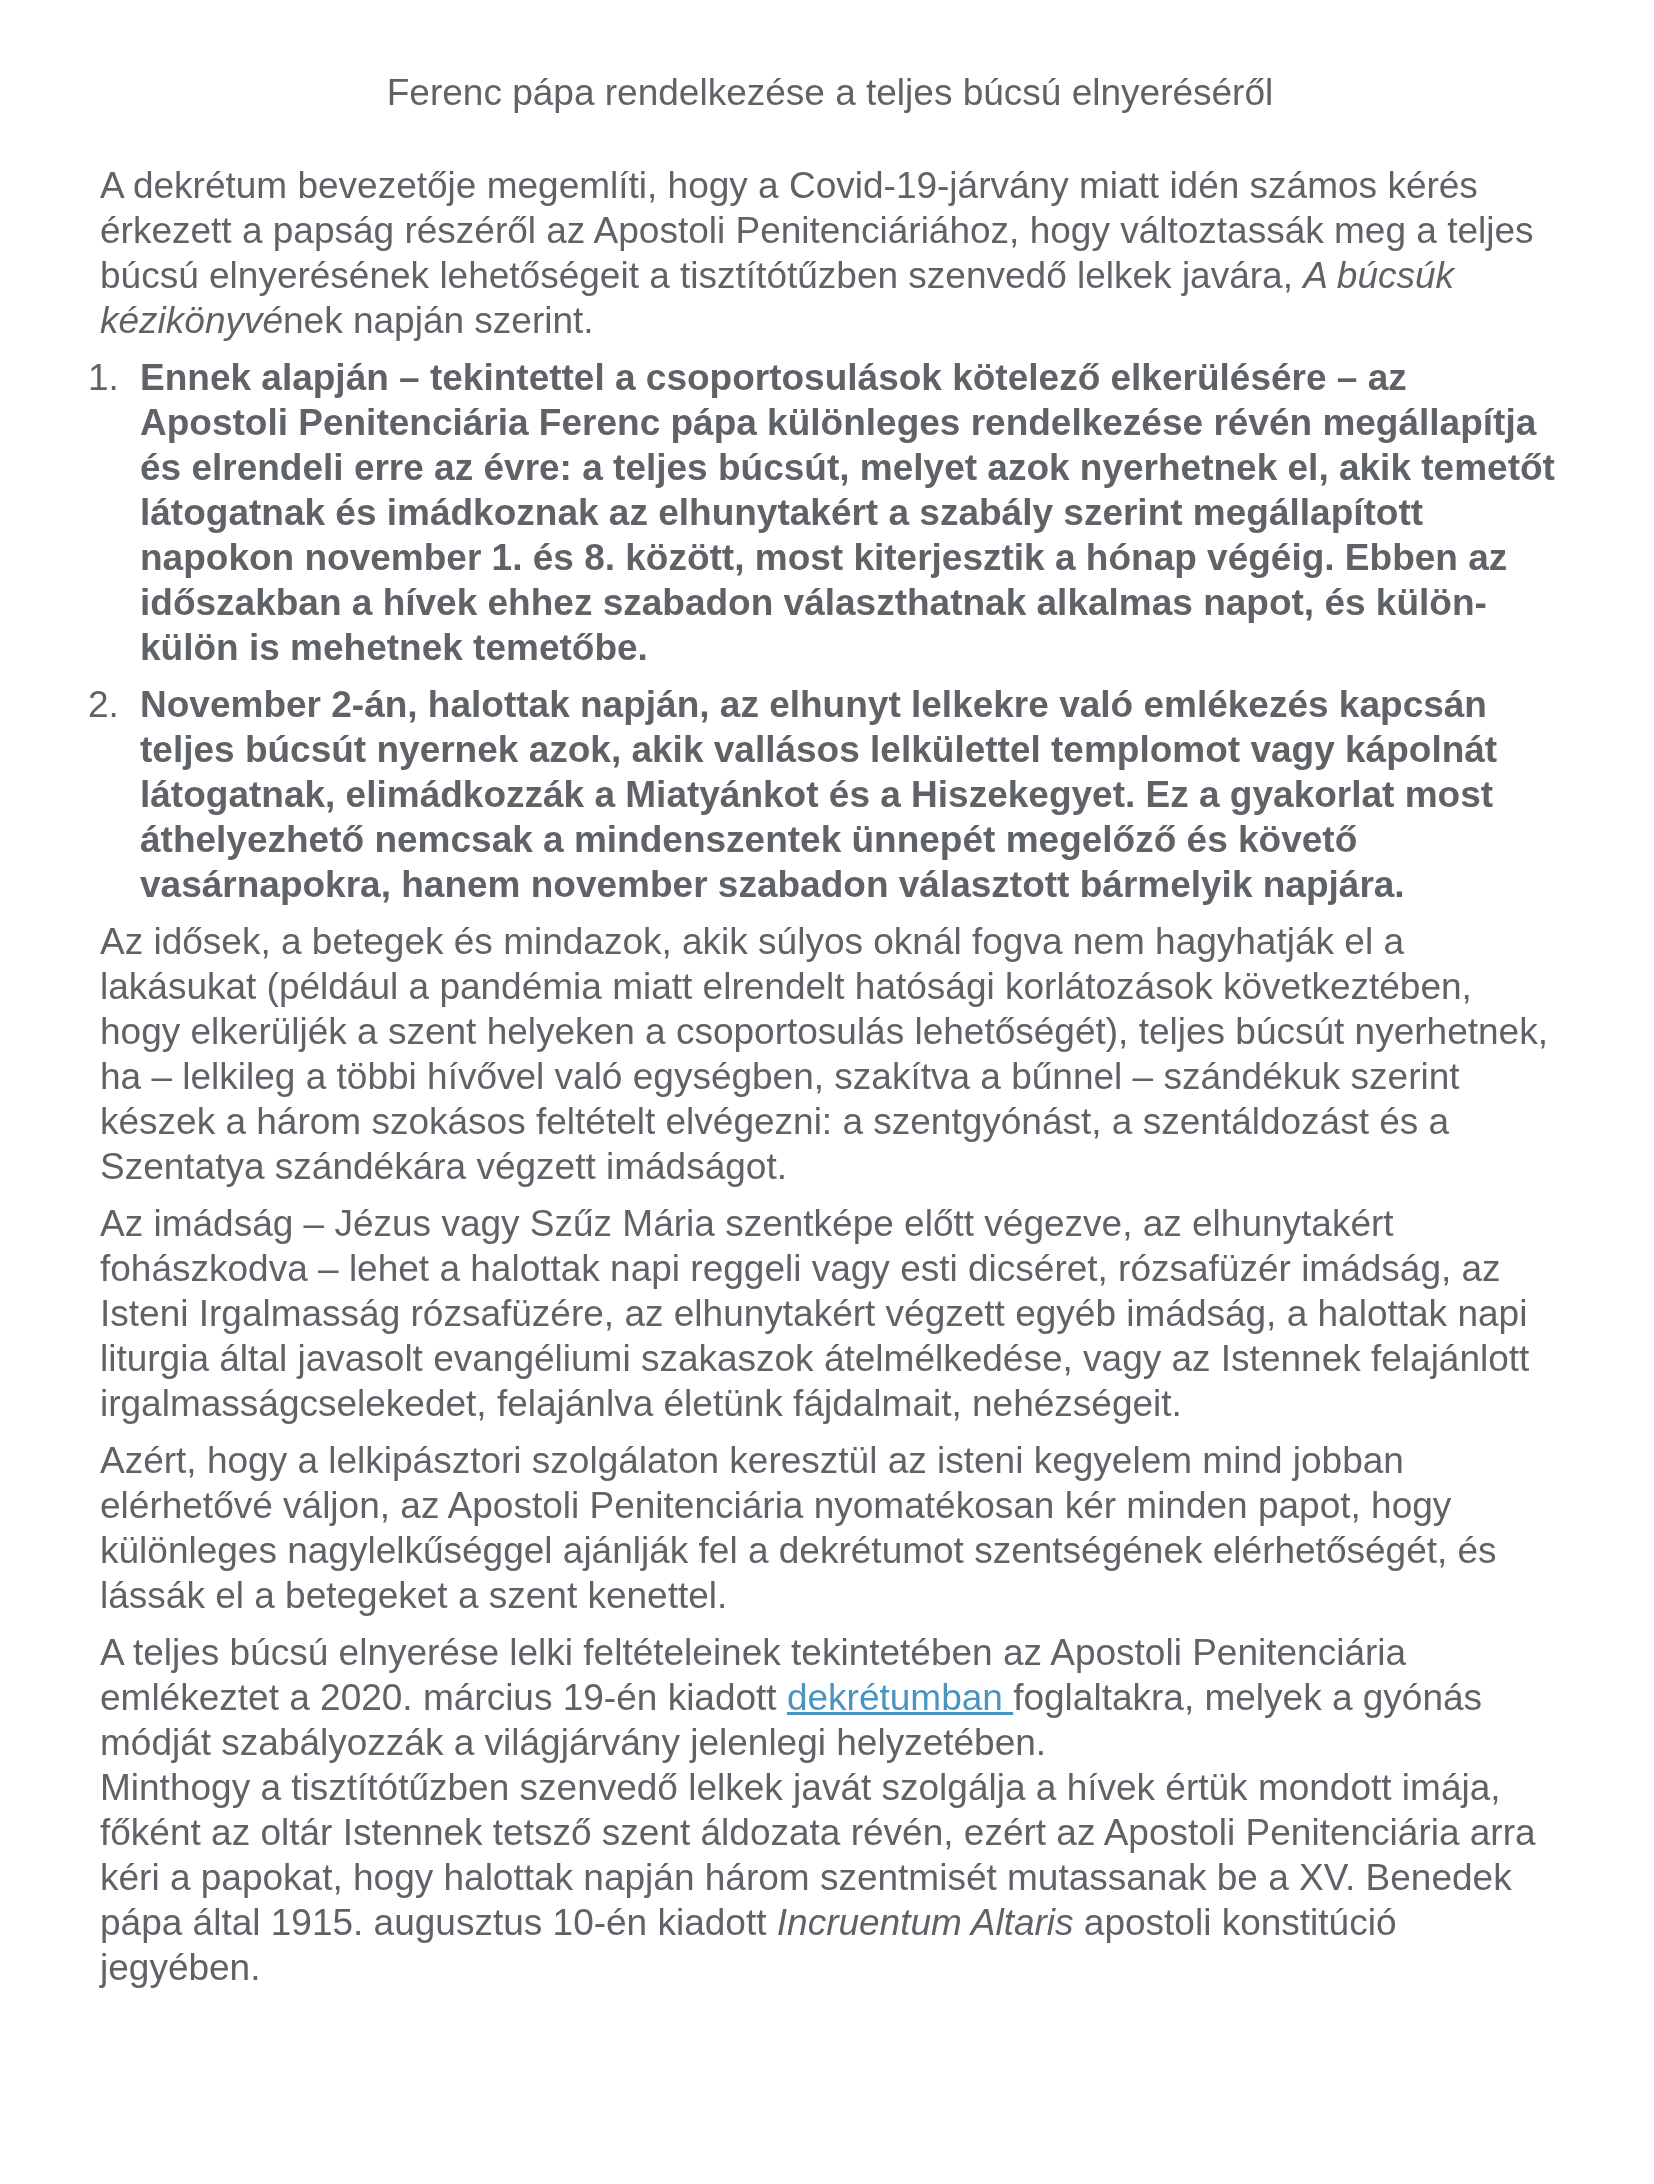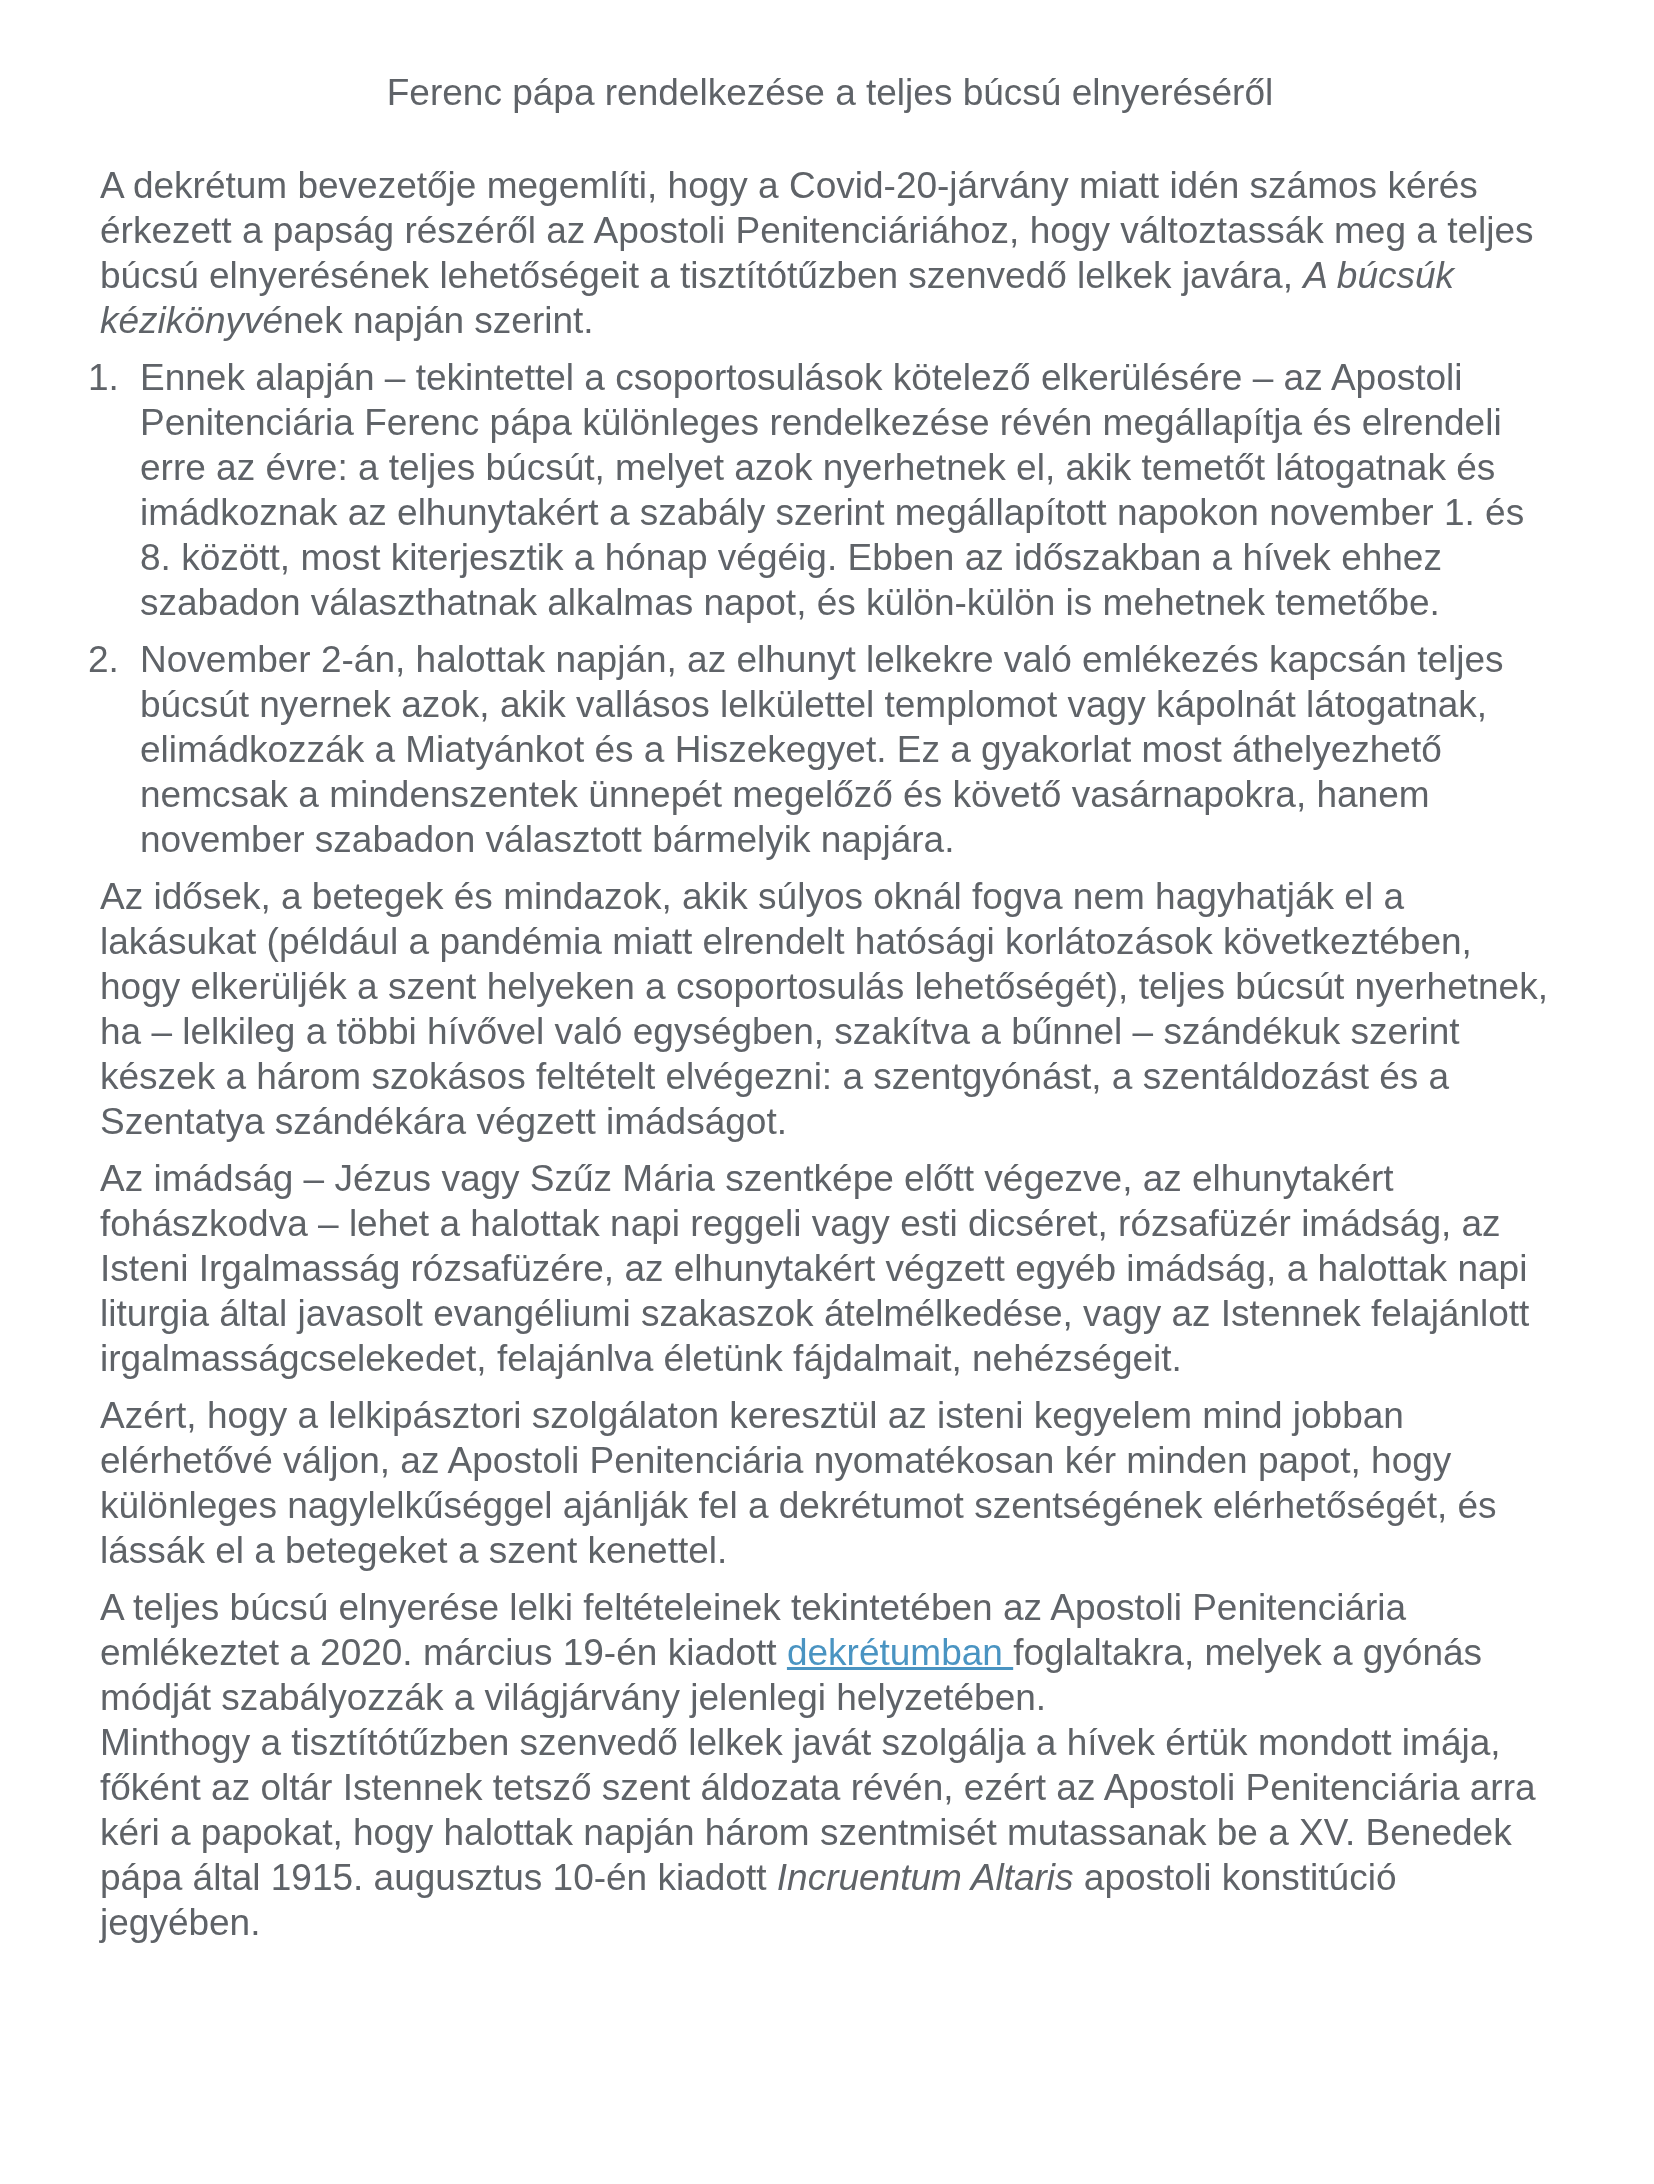--- a/index.html
+++ b/index.html
@@ -39,38 +39,39 @@
   .list-item {
     display: flex;
     margin: 0 0 12px -12px; 
   }
   .num {
     flex: none;
     width: 52px;
   }
   .li-text {
     flex: 1 1 auto;
+    font-weight: bold;
   }
   em {
     font-style: italic;
   }
   a {
     color: #4a94c2;
     text-decoration: underline;
     text-decoration-color: #4a94c2;
     cursor: pointer;
   }
 </style>
 </head>
 <body>
 
 <div class="page">
   <div class="title">Ferenc pápa rendelkezése a teljes búcsú elnyeréséről</div>
   <div class="content">
-      <div class="para"><span>A dekrétum bevezetője megemlíti, hogy a Covid-20-járvány miatt idén számos kérés érkezett a papság részéről az Apostoli Penitenciáriához, hogy változtassák meg a teljes búcsú elnyerésének lehetőségeit a tisztítótűzben szenvedő lelkek javára, </span><em>A búcsúk kézikönyvé</em><span>nek napján szerint.</span></div>
+      <div class="para"><span>A dekrétum bevezetője megemlíti, hogy a Covid-19-járvány miatt idén számos kérés érkezett a papság részéről az Apostoli Penitenciáriához, hogy változtassák meg a teljes búcsú elnyerésének lehetőségeit a tisztítótűzben szenvedő lelkek javára, </span><em>A búcsúk kézikönyvé</em><span>nek napján szerint.</span></div>
       <div class="list-item">
         <span class="num">1.</span>
         <span class="li-text"><span>Ennek alapján – tekintettel a csoportosulások kötelező elkerülésére – az Apostoli Penitenciária Ferenc pápa különleges rendelkezése révén megállapítja és elrendeli erre az évre: a teljes búcsút, melyet azok nyerhetnek el, akik temetőt látogatnak és imádkoznak az elhunytakért a szabály szerint megállapított napokon november 1. és 8. között, most kiterjesztik a hónap végéig. Ebben az időszakban a hívek ehhez szabadon választhatnak alkalmas napot, és külön-külön is mehetnek temetőbe.</span></span>
       </div>
       <div class="list-item">
         <span class="num">2.</span>
         <span class="li-text"><span>November 2-án, halottak napján, az elhunyt lelkekre való emlékezés kapcsán teljes búcsút nyernek azok, akik vallásos lelkülettel templomot vagy kápolnát látogatnak, elimádkozzák a Miatyánkot és a Hiszekegyet. Ez a gyakorlat most áthelyezhető nemcsak a mindenszentek ünnepét megelőző és követő vasárnapokra, hanem november szabadon választott bármelyik napjára.</span></span>
       </div>
       <div class="para"><span>Az idősek, a betegek és mindazok, akik súlyos oknál fogva nem hagyhatják el a lakásukat (például a pandémia miatt elrendelt hatósági korlátozások következtében, hogy elkerüljék a szent helyeken a csoportosulás lehetőségét), teljes búcsút nyerhetnek, ha – lelkileg a többi hívővel való egységben, szakítva a bűnnel – szándékuk szerint készek a három szokásos feltételt elvégezni: a szentgyónást, a szentáldozást és a Szentatya szándékára végzett imádságot.</span></div>
       <div class="para"><span>Az imádság – Jézus vagy Szűz Mária szentképe előtt végezve, az elhunytakért fohászkodva – lehet a halottak napi reggeli vagy esti dicséret, rózsafüzér imádság, az Isteni Irgalmasság rózsafüzére, az elhunytakért végzett egyéb imádság, a halottak napi liturgia által javasolt evangéliumi szakaszok átelmélkedése, vagy az Istennek felajánlott irgalmasságcselekedet, felajánlva életünk fájdalmait, nehézségeit.</span></div>

